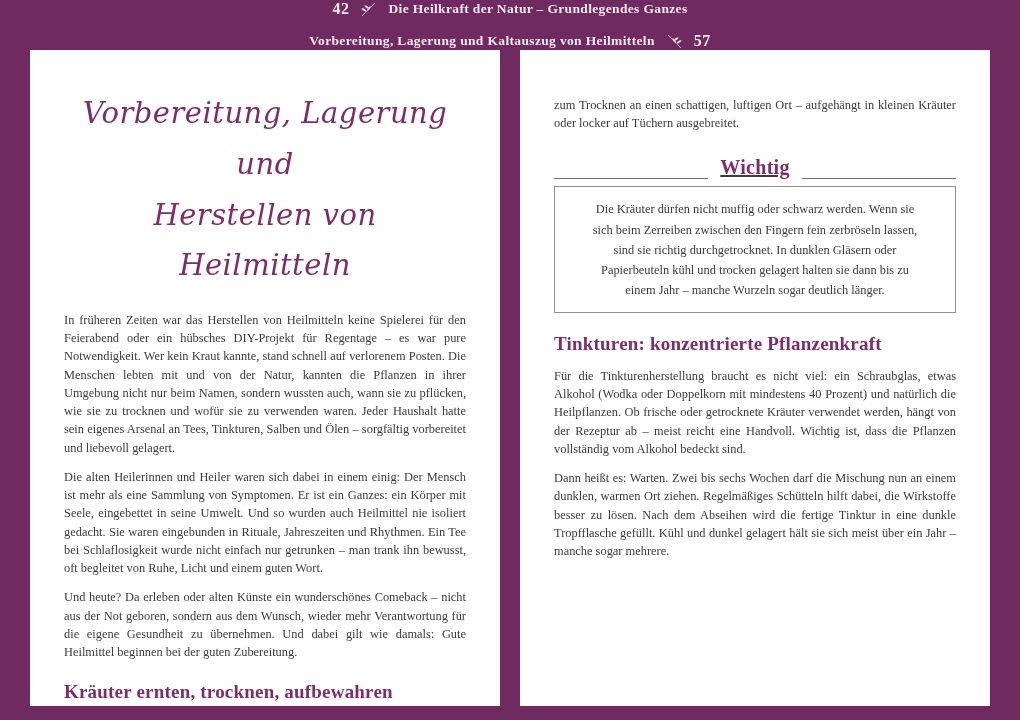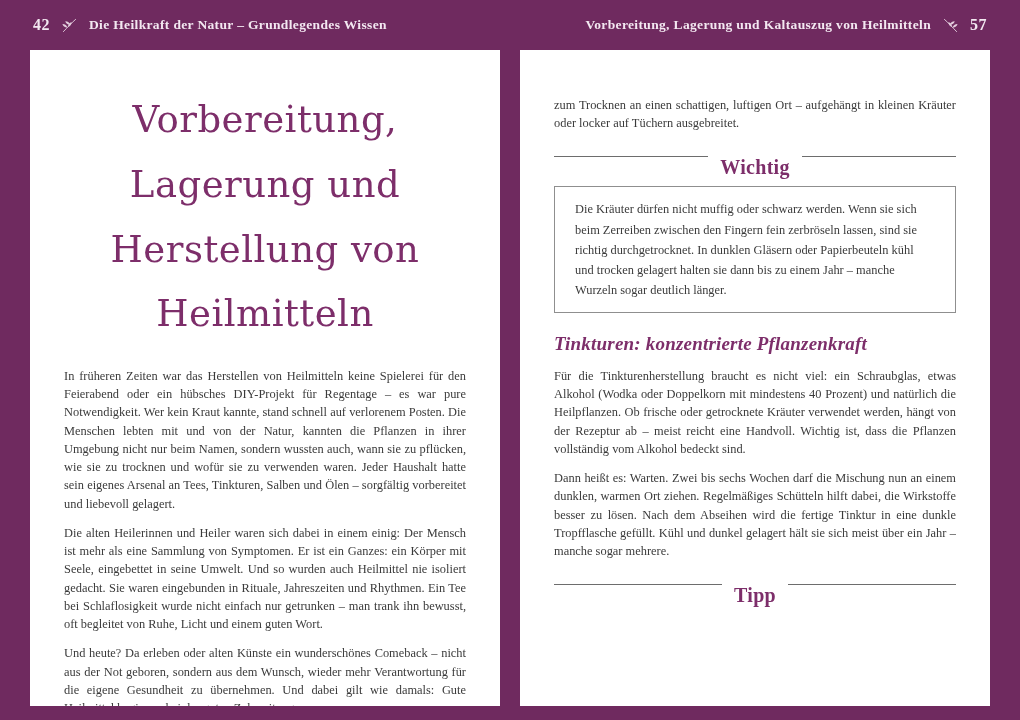--- a/index.html
+++ b/index.html
@@ -14,74 +14,76 @@
   html,body{width:1020px;height:720px;}
   body{
     background:var(--background-purple);
     font-family:"Liberation Serif", serif;
     overflow:hidden;
     color:var(--body-text);
   }
   .running-head{
     height:50px;
     display:flex;align-items:center;justify-content:space-between;
-    padding:0 33px;
+    padding:0 20px;
     color:var(--header-text);
+    flex-direction:column;
   }
   .rh-group{display:flex;align-items:center;gap:11px;}
   .pagenum{font-size:16px;font-weight:700;letter-spacing:.5px;}
   .rh-title{font-size:13.5px;font-weight:700;letter-spacing:.35px;}
   .leaf-icon{display:inline-flex;}
   .leaf-icon svg{display:block;width:17px;height:17px;color:#e3cddd;}
   .pages{display:flex;gap:20px;padding:0 30px;height:656px;}
   .page{
     background:var(--page-white);
     flex:1;
     padding:24px 34px 20px;
     overflow:hidden;
   }
   .chapter-title{
     font-family:"DejaVu Serif", serif;
+    font-style:italic;
     font-weight:500;
     color:var(--heading-purple);
     text-align:center;
-    font-size:37px;
+    font-size:29px;
     line-height:1.75;
     margin:14px 0 20px;
     letter-spacing:.5px;
   }
   p.body{
     font-size:12.4px;
     line-height:1.47;
     text-align:justify;
     margin-bottom:11px;
     hyphens:auto;-webkit-hyphens:auto;
   }
   .section-heading{
     font-family:"Liberation Serif", serif;
     color:var(--heading-purple);
     font-size:19px;
     font-weight:700;
     letter-spacing:.2px;
     margin:20px 0 12px;
-    font-style:italic;
   }
   .callout{margin:24px 0 14px;}
-  .callout-title-row{display:flex;align-items:flex-start;gap:12px;margin-bottom:7px;}
+  .callout-title-row{display:flex;align-items:flex-end;gap:12px;margin-bottom:7px;text-decoration:underline;}
   .callout-title-row .rule{flex:1;height:1px;background:#6d6d6d;}
   .callout-title{
     font-family:"Liberation Serif", serif;
     font-size:20px;
     color:var(--heading-purple);
     font-weight:600;
     letter-spacing:.3px;
   }
   .callout-body{
     border:1px solid var(--box-border);
-    padding:12px 20px;
+    padding:12px 32px;
+    text-align:center;
     font-size:12.4px;
     line-height:1.62;
   }
   .page-right .top-space{height:22px;}
 </style>
 </head>
 <body>
 
 <div class="spread">
 
@@ -89,46 +91,47 @@
     <div class="rh-group">
       <span class="pagenum">42</span>
       <span class="leaf-icon">
         <svg viewBox="0 0 24 24" aria-hidden="true">
           <path d="M3 21 C9 15 14 9 21 3" stroke="currentColor" stroke-width="1.3" fill="none"></path>
           <path d="M9 15 C5 15 3 13 2 10 C6 10 8 12 9 15 Z" fill="currentColor"></path>
           <path d="M13 11 C9 11 7 9 6 6 C10 6 12 8 13 11 Z" fill="currentColor"></path>
           <path d="M10 14 C10 10 12 8 15 7 C15 11 13 13 10 14 Z" fill="currentColor"></path>
         </svg>
       </span>
-      <span class="rh-title">Die Heilkraft der Natur – Grundlegendes Wissen</span>
+      <span class="rh-title">Die Heilkraft der Natur – Grundlegendes Ganzes</span>
     </div>
     <div class="rh-group">
       <span class="rh-title">Vorbereitung, Lagerung und Kaltauszug von Heilmitteln</span>
       <span class="leaf-icon">
         <svg viewBox="0 0 24 24" aria-hidden="true">
           <path d="M21 21 C15 15 10 9 3 3" stroke="currentColor" stroke-width="1.3" fill="none"></path>
           <path d="M15 15 C19 15 21 13 22 10 C18 10 16 12 15 15 Z" fill="currentColor"></path>
           <path d="M11 11 C15 11 17 9 18 6 C14 6 12 8 11 11 Z" fill="currentColor"></path>
           <path d="M14 14 C14 10 12 8 9 7 C9 11 11 13 14 14 Z" fill="currentColor"></path>
         </svg>
       </span>
       <span class="pagenum">57</span>
     </div>
   </header>
 
   <main class="pages">
 
     <section class="page page-left">
       <h1 class="chapter-title">
         <span>Vorbereitung, Lagerung und</span><br>
-        <span>Herstellung von Heilmitteln</span>
+        <span>Herstellen von Heilmitteln</span>
       </h1>
       <p class="body">In früheren Zeiten war das Herstellen von Heilmitteln keine Spielerei für den Feierabend oder ein hübsches DIY-Projekt für Regentage – es war pure Notwendigkeit. Wer kein Kraut kannte, stand schnell auf verlorenem Posten. Die Menschen lebten mit und von der Natur, kannten die Pflanzen in ihrer Umgebung nicht nur beim Namen, sondern wussten auch, wann sie zu pflücken, wie sie zu trocknen und wofür sie zu verwenden waren. Jeder Haushalt hatte sein eigenes Arsenal an Tees, Tinkturen, Salben und Ölen – sorgfältig vorbereitet und liebevoll gelagert.</p>
       <p class="body">Die alten Heilerinnen und Heiler waren sich dabei in einem einig: Der Mensch ist mehr als eine Sammlung von Symptomen. Er ist ein Ganzes: ein Körper mit Seele, eingebettet in seine Umwelt. Und so wurden auch Heilmittel nie isoliert gedacht. Sie waren eingebunden in Rituale, Jahreszeiten und Rhythmen. Ein Tee bei Schlaflosigkeit wurde nicht einfach nur getrunken – man trank ihn bewusst, oft begleitet von Ruhe, Licht und einem guten Wort.</p>
       <p class="body">Und heute? Da erleben oder alten Künste ein wunderschönes Comeback – nicht aus der Not geboren, sondern aus dem Wunsch, wieder mehr Verantwortung für die eigene Gesundheit zu übernehmen. Und dabei gilt wie damals: Gute Heilmittel beginnen bei der guten Zubereitung.</p>
+      <h2 class="section-heading">Kräuter ernten, trocknen, aufbewahren</h2>
 
     </section>
 
     <section class="page page-right">
       <div class="top-space"></div>
       <p class="body">zum Trocknen an einen schattigen, luftigen Ort – aufgehängt in kleinen Kräuter oder locker auf Tüchern ausgebreitet.</p>
 
       <div class="callout">
         <div class="callout-title-row">
           <span class="rule"></span>
@@ -136,23 +139,18 @@
           <span class="rule"></span>
         </div>
         <div class="callout-body">Die Kräuter dürfen nicht muffig oder schwarz werden. Wenn sie sich beim Zerreiben zwischen den Fingern fein zerbröseln lassen, sind sie richtig durchgetrocknet. In dunklen Gläsern oder Papierbeuteln kühl und trocken gelagert halten sie dann bis zu einem Jahr – manche Wurzeln sogar deutlich länger.</div>
       </div>
 
       <h2 class="section-heading">Tinkturen: konzentrierte Pflanzenkraft</h2>
       <p class="body">Für die Tinkturenherstellung braucht es nicht viel: ein Schraubglas, etwas Alkohol (Wodka oder Doppelkorn mit mindestens 40 Prozent) und natürlich die Heilpflanzen. Ob frische oder getrocknete Kräuter verwendet werden, hängt von der Rezeptur ab – meist reicht eine Handvoll. Wichtig ist, dass die Pflanzen vollständig vom Alkohol bedeckt sind.</p>
       <p class="body">Dann heißt es: Warten. Zwei bis sechs Wochen darf die Mischung nun an einem dunklen, warmen Ort ziehen. Regelmäßiges Schütteln hilft dabei, die Wirkstoffe besser zu lösen. Nach dem Abseihen wird die fertige Tinktur in eine dunkle Tropfflasche gefüllt. Kühl und dunkel gelagert hält sie sich meist über ein Jahr – manche sogar mehrere.</p>
 
       <div class="callout">
-        <div class="callout-title-row">
-          <span class="rule"></span>
-          <span class="callout-title">Tipp</span>
-          <span class="rule"></span>
-        </div>
       </div>
     </section>
 
   </main>
 
 </div>
 
 </body></html>

